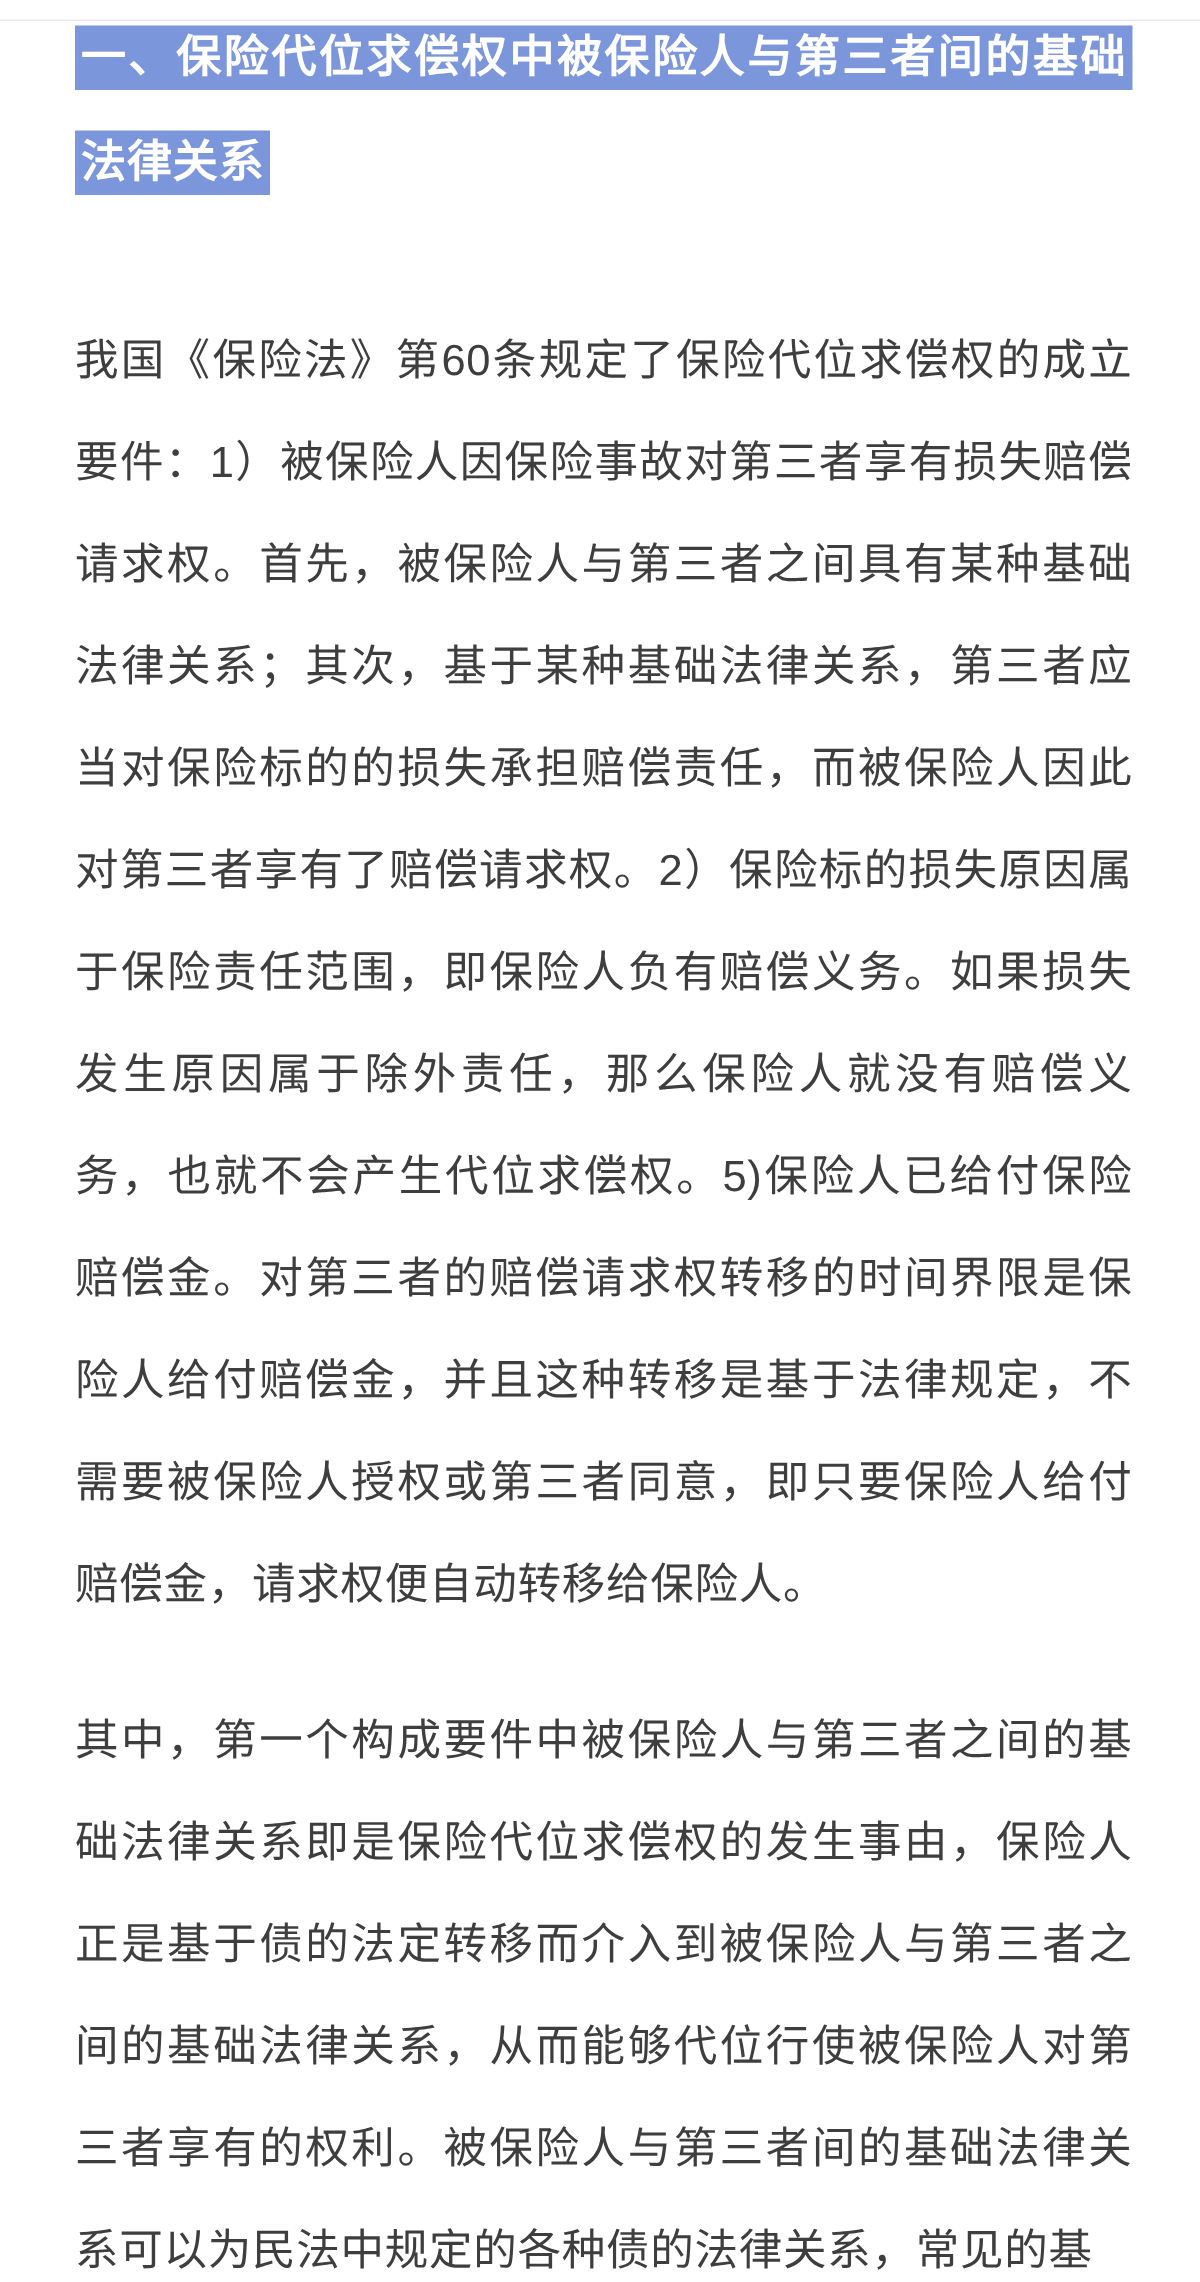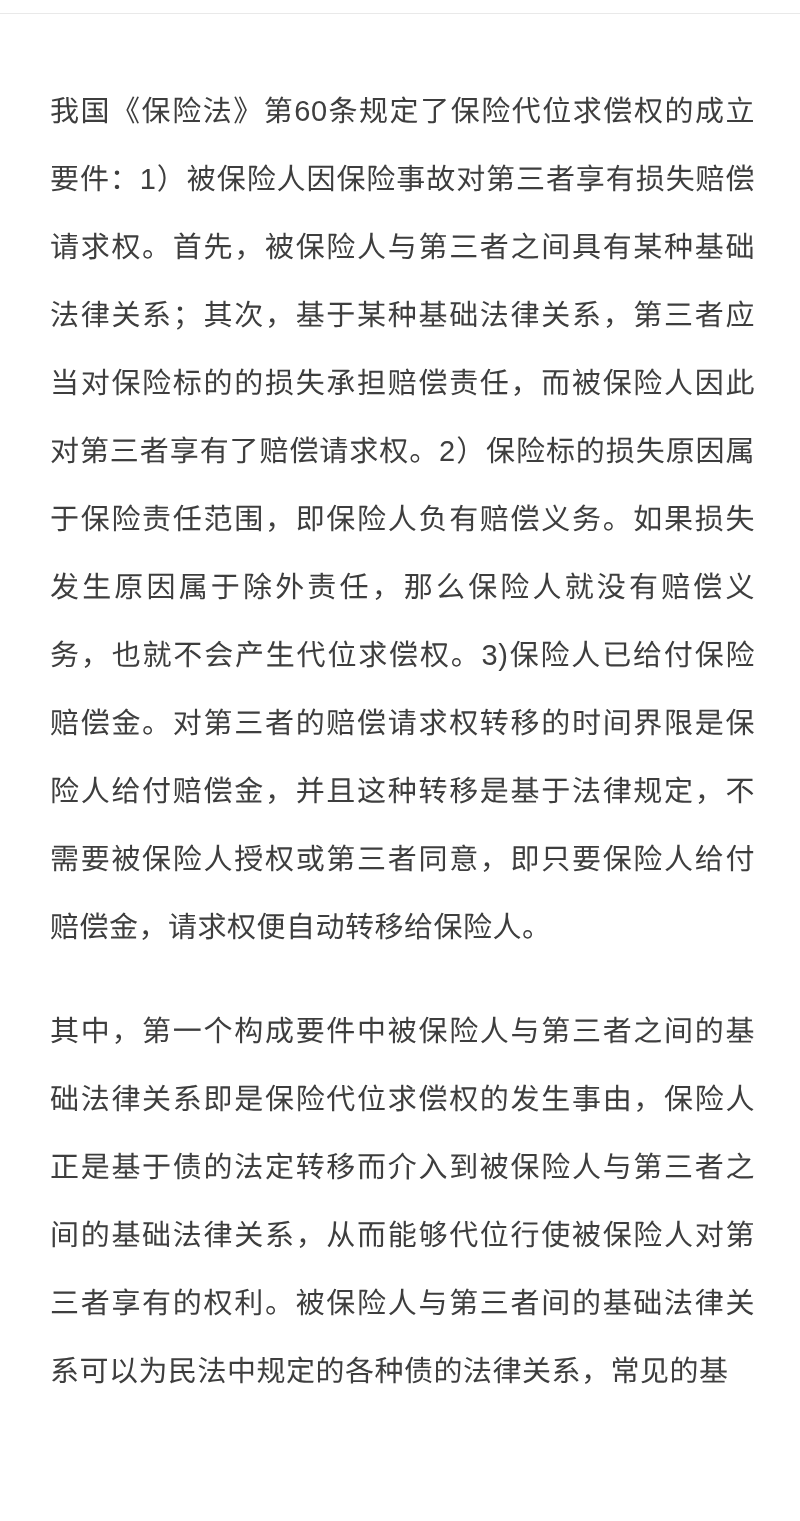--- a/index.html
+++ b/index.html
@@ -56,17 +56,18 @@
   }
   p.para-1 { margin-top: 63px; }
   p.para-2 { margin-top: 36px; }
 </style>
 </head>
 <body>
 
 <div class="top-divider"></div>
 
 <main class="content">
+  <h1 class="article-heading"><mark class="hl">一、保险代位求偿权中被保险人与第三者间的基础法律关系</mark></h1>
 
-  <p class="para para-1">我国《保险法》第60条规定了保险代位求偿权的成立要件：1）被保险人因保险事故对第三者享有损失赔偿请求权。首先，被保险人与第三者之间具有某种基础法律关系；其次，基于某种基础法律关系，第三者应当对保险标的的损失承担赔偿责任，而被保险人因此对第三者享有了赔偿请求权。2）保险标的损失原因属于保险责任范围，即保险人负有赔偿义务。如果损失发生原因属于除外责任，那么保险人就没有赔偿义务，也就不会产生代位求偿权。3)保险人已给付保险赔偿金。对第三者的赔偿请求权转移的时间界限是保险人给付赔偿金，并且这种转移是基于法律规定，不需要被保险人授权或第三者同意，即只要保险人给付赔偿金，请求权便自动转移给保险人。</p>
+  <p class="para para-1">我国《保险法》第60条规定了保险代位求偿权的成立要件：1）被保险人因保险事故对第三者享有损失赔偿请求权。首先，被保险人与第三者之间具有某种基础法律关系；其次，基于某种基础法律关系，第三者应当对保险标的的损失承担赔偿责任，而被保险人因此对第三者享有了赔偿请求权。2）保险标的损失原因属于保险责任范围，即保险人负有赔偿义务。如果损失发生原因属于除外责任，那么保险人就没有赔偿义务，也就不会产生代位求偿权。5)保险人已给付保险赔偿金。对第三者的赔偿请求权转移的时间界限是保险人给付赔偿金，并且这种转移是基于法律规定，不需要被保险人授权或第三者同意，即只要保险人给付赔偿金，请求权便自动转移给保险人。</p>
 
   <p class="para para-2">其中，第一个构成要件中被保险人与第三者之间的基础法律关系即是保险代位求偿权的发生事由，保险人正是基于债的法定转移而介入到被保险人与第三者之间的基础法律关系，从而能够代位行使被保险人对第三者享有的权利。被保险人与第三者间的基础法律关系可以为民法中规定的各种债的法律关系，常见的基</p>
 </main>
 
 </body></html>

